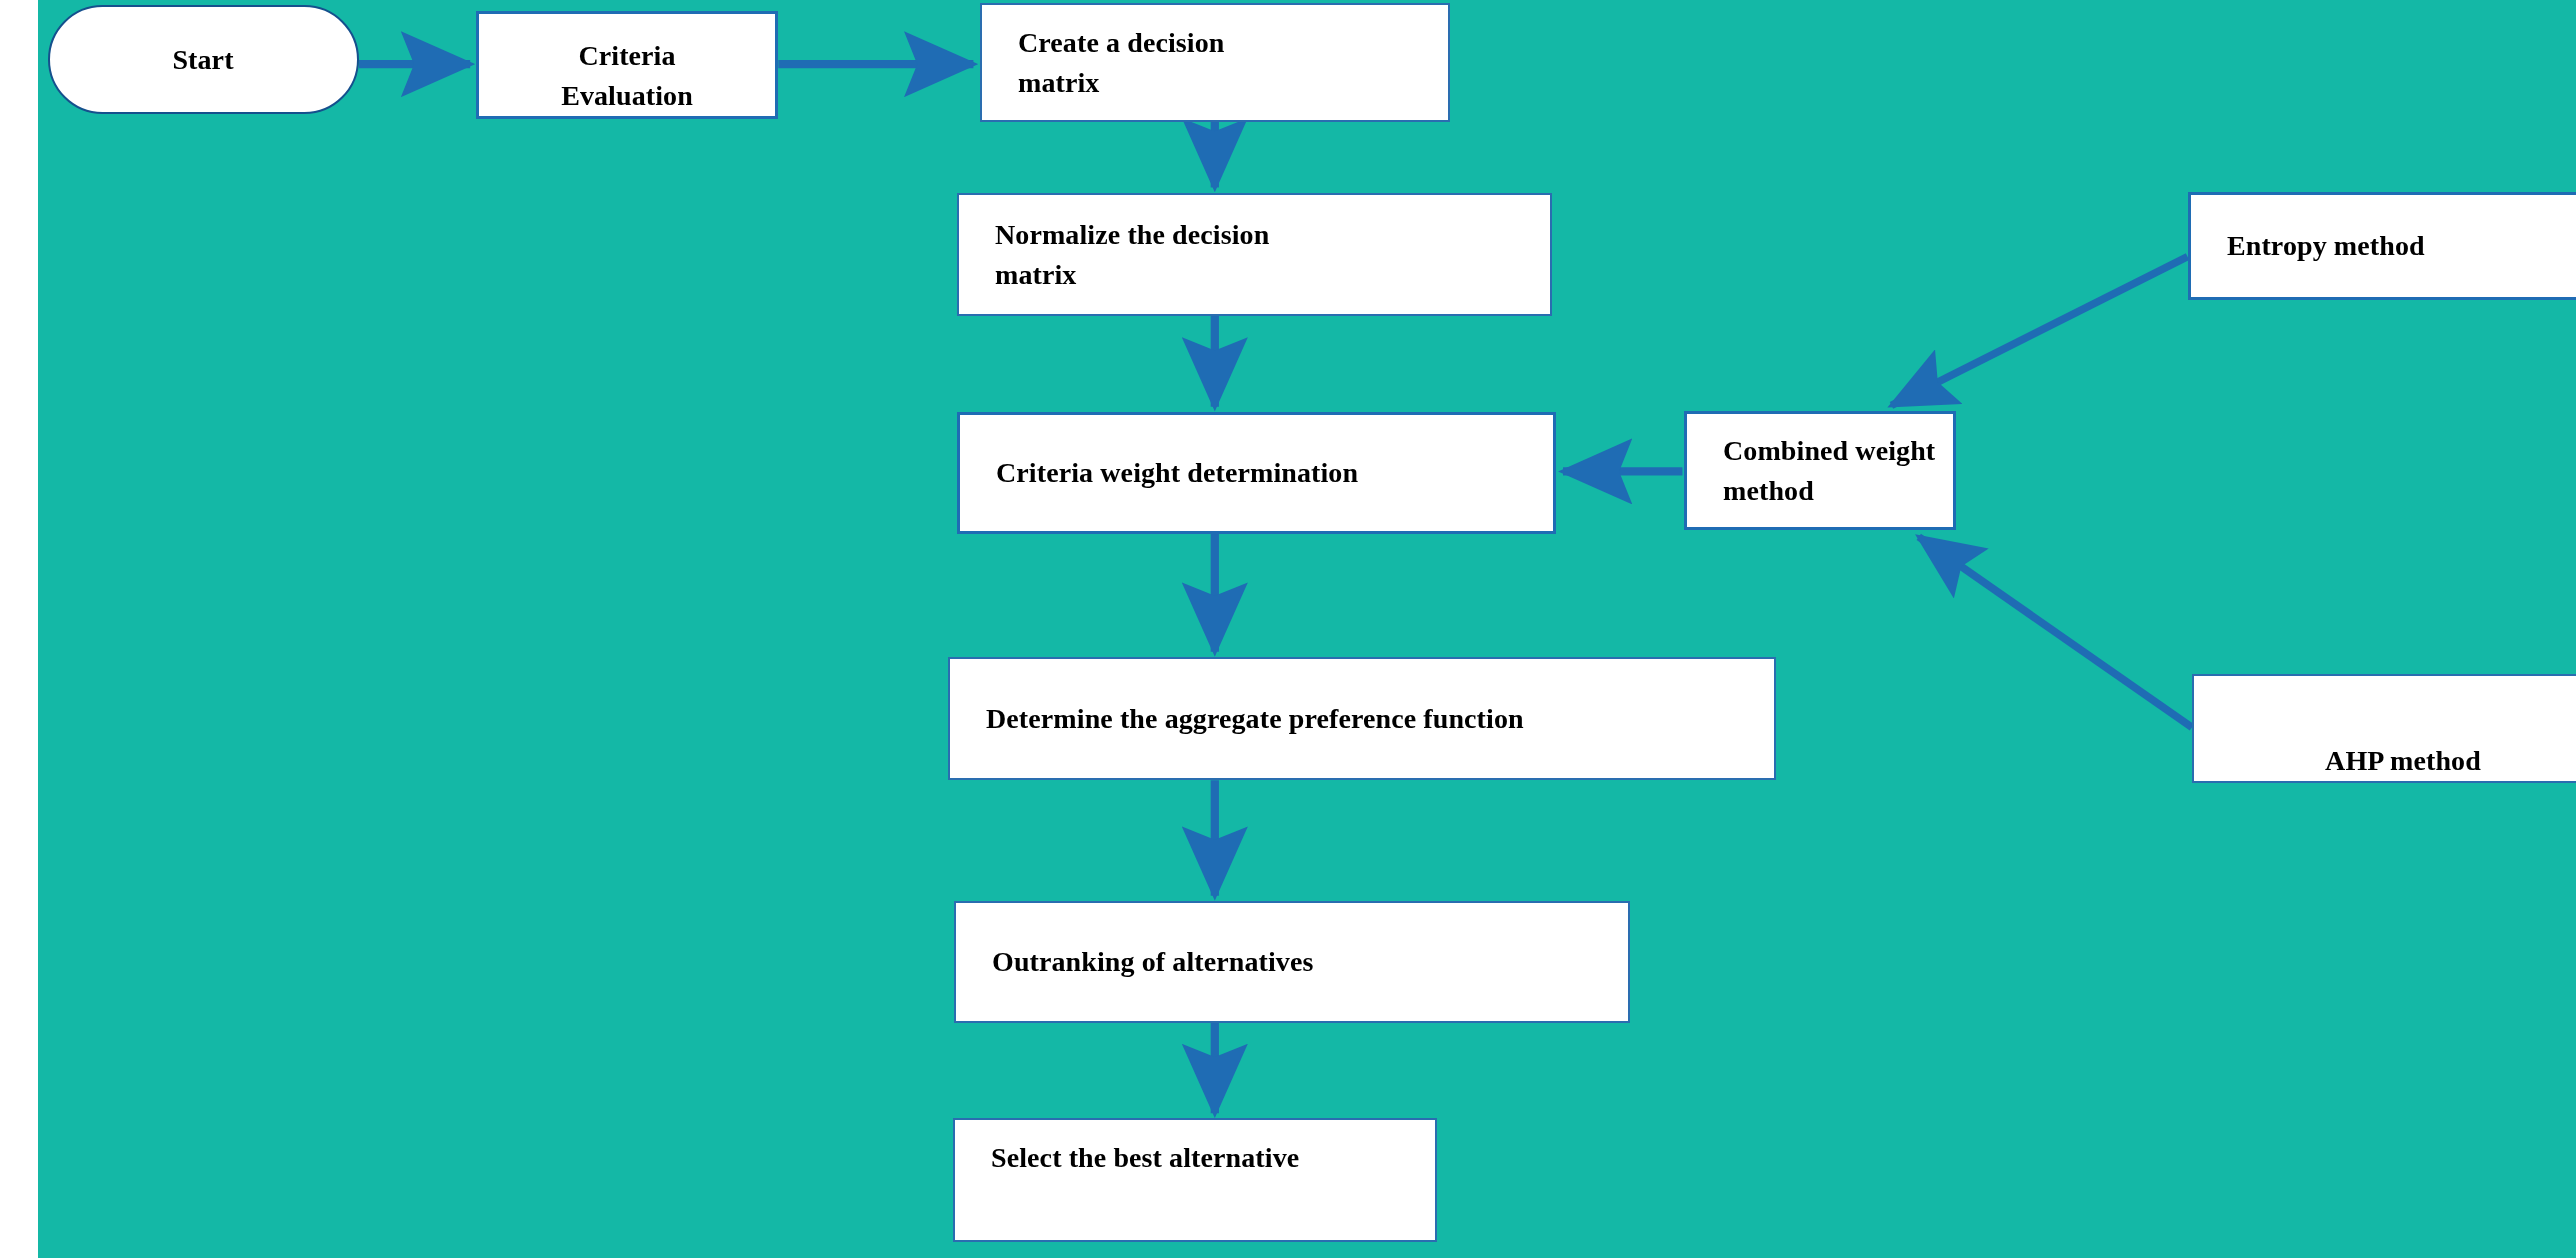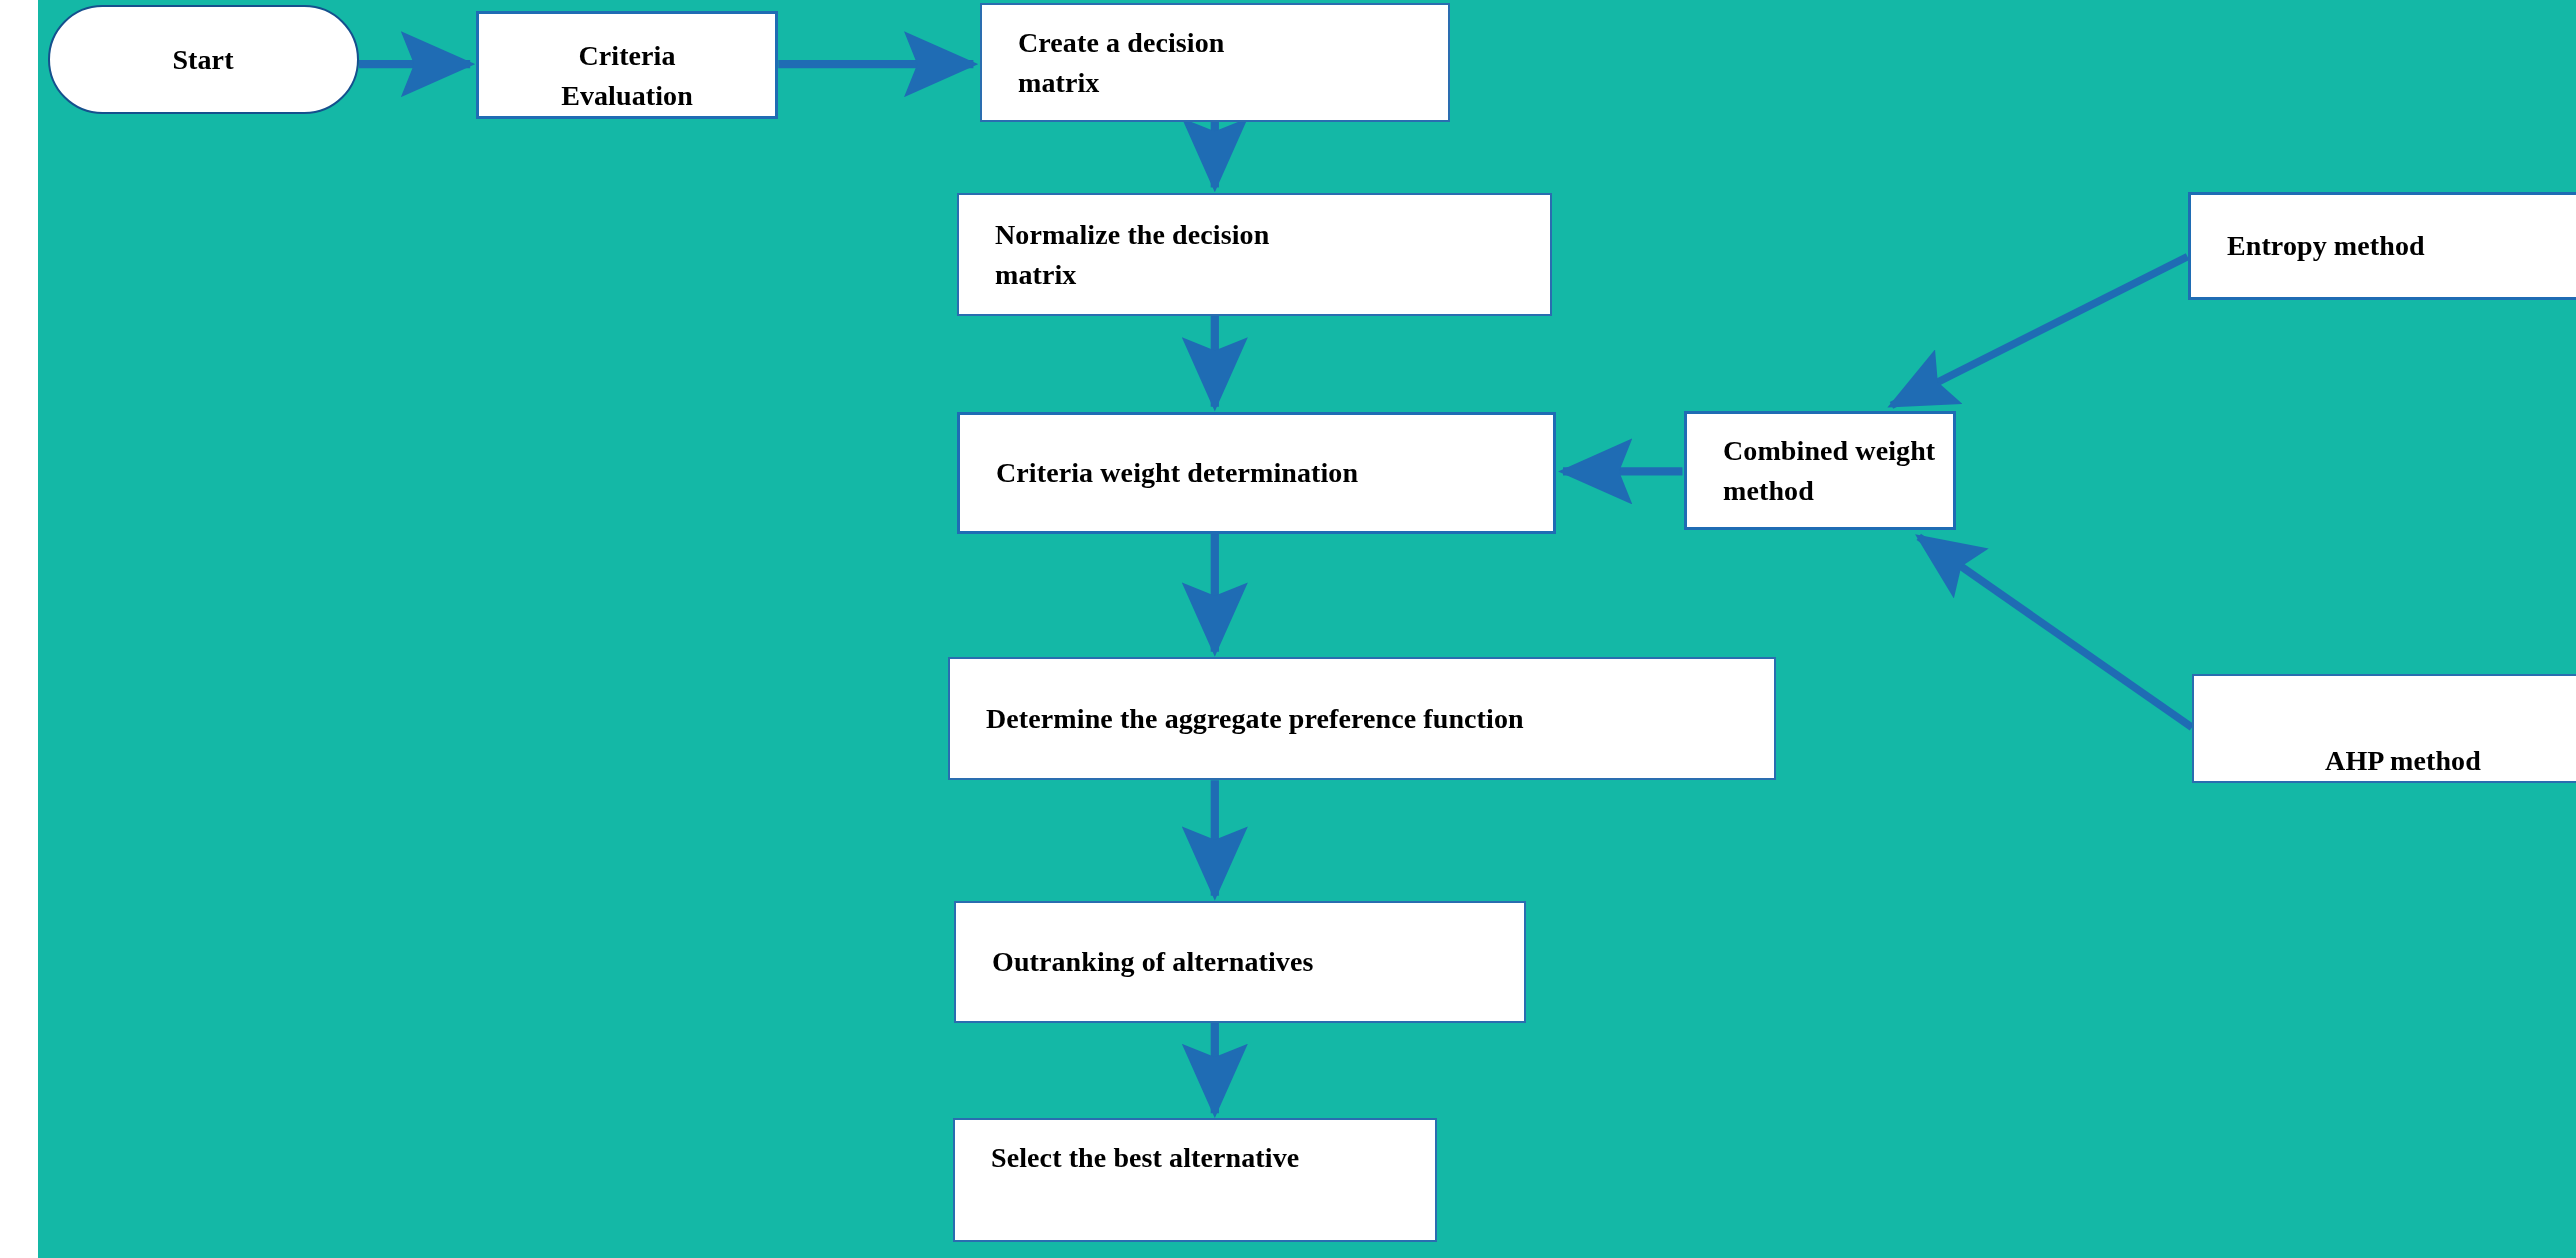--- a/index.html
+++ b/index.html
@@ -132,21 +132,21 @@
   </div>
 
   <div class="node proc-thin fs-big pad-l" style="left:910px; top:657px; width:828px; height:123px;">
     <span class="txt align-left">Determine the aggregate preference function</span>
   </div>
 
   <div class="node proc fs-big pad-l" style="left:919px; top:412px; width:599px; height:122px;">
     <span class="txt align-left">Criteria  weight determination</span>
   </div>
 
-  <div class="node proc-thin fs-big pad-l" style="left:916px; top:901px; width:572px; height:122px;">
+  <div class="node proc-thin fs-big pad-l" style="left:916px; top:901px; width:676px; height:122px;">
     <span class="txt align-left">Outranking of alternatives</span>
   </div>
 
   <div class="node proc-thin fs-big pad-l" style="left:915px; top:1118px; width:484px; height:124px; align-items:flex-start; padding-top:18px;">
     <span class="txt align-left">Select the best alternative</span>
   </div>
 
   <div class="node proc fs-big pad-l" style="left:2150px; top:192px; width:444px; height:108px;">
     <span class="txt align-left">Entropy method</span>
   </div>

